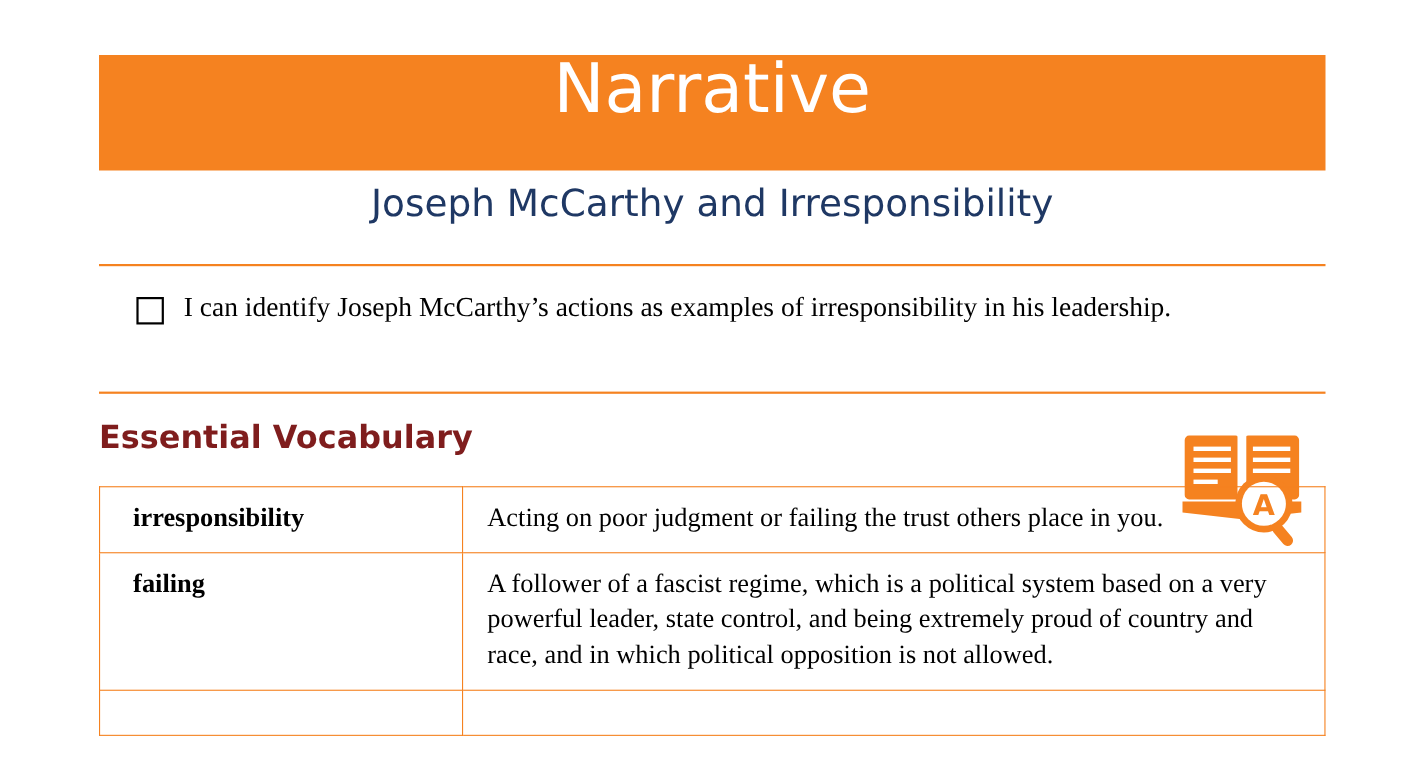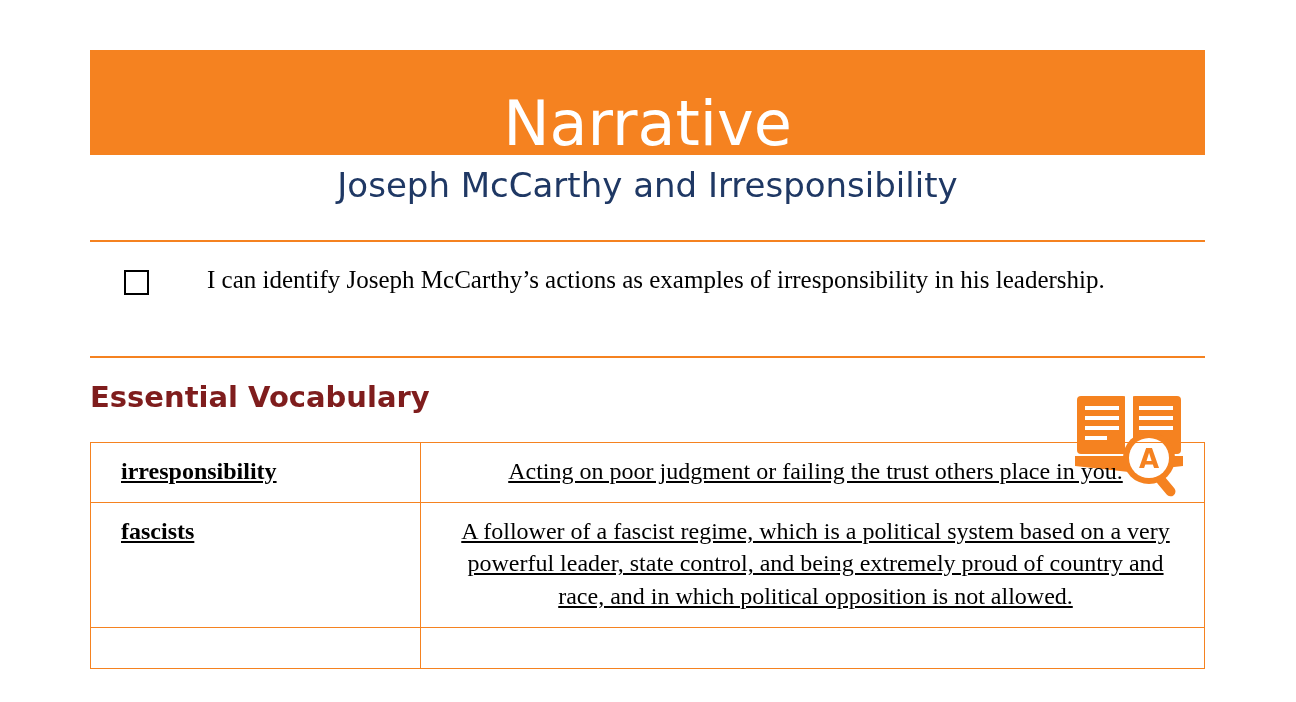--- a/index.html
+++ b/index.html
@@ -23,21 +23,21 @@
 
   
   .banner {
     position: absolute;
     left: 90px;
     top: 50px;
     width: 1115px;
     height: 105px;
     background: #F58220;
     display: flex;
-    align-items: flex-end;
+    align-items: flex-start;
     justify-content: center;
   }
   .banner-title {
     font-family: "DejaVu Sans", sans-serif;
     font-weight: 400;
     font-size: 62px;
     line-height: 1;
     color: #ffffff;
     letter-spacing: 0px;
   }
@@ -67,21 +67,20 @@
   .rule-bottom { top: 356px; }
 
   
   .objective {
     position: absolute;
     left: 124px;
     top: 262px;
     width: 1040px;
     display: flex;
     align-items: flex-start;
-    gap: 40px;
   }
   .checkbox {
     width: 21px;
     height: 21px;
     border: 2px solid #000000;
     margin-top: 8px;
     margin-right: 18px;
     flex: 0 0 auto;
     background: #ffffff;
   }
@@ -114,29 +113,27 @@
     table-layout: fixed;
   }
   .vocab-table td {
     border: 1.5px solid #F58220;
     vertical-align: top;
     padding: 12px 16px 14px 30px;
     font-family: "Liberation Serif", serif;
     font-size: 24px;
     line-height: 1.36;
     color: #000000;
-    text-decoration: underline;
   }
   .vocab-table td.term {
     width: 283px;
     font-weight: bold;
   }
   .vocab-table td.def {
     padding-left: 22px;
-    text-align: center;
   }
   .vocab-table tr.partial td {
     height: 30px;
     padding-bottom: 0;
     padding-top: 10px;
   }
 
   
   .vocab-icon {
     position: absolute;
@@ -192,21 +189,21 @@
     <rect x="88" y="88" width="10" height="24" rx="5" transform="rotate(-40 93 100)" fill="#F58220"></rect>
   </svg>
 
   <table class="vocab-table">
     <tbody>
       <tr>
         <td class="term">irresponsibility</td>
         <td class="def">Acting on poor judgment or failing the trust others place in you.</td>
       </tr>
       <tr>
-        <td class="term">fascists</td>
+        <td class="term">failing</td>
         <td class="def">A follower of a fascist regime, which is a political system based on a very powerful leader, state control, and being extremely proud of country and race, and in which political opposition is not allowed.</td>
       </tr>
       <tr class="partial">
         <td class="term"></td>
         <td class="def"></td>
       </tr>
     </tbody>
   </table>
 
 </div>

